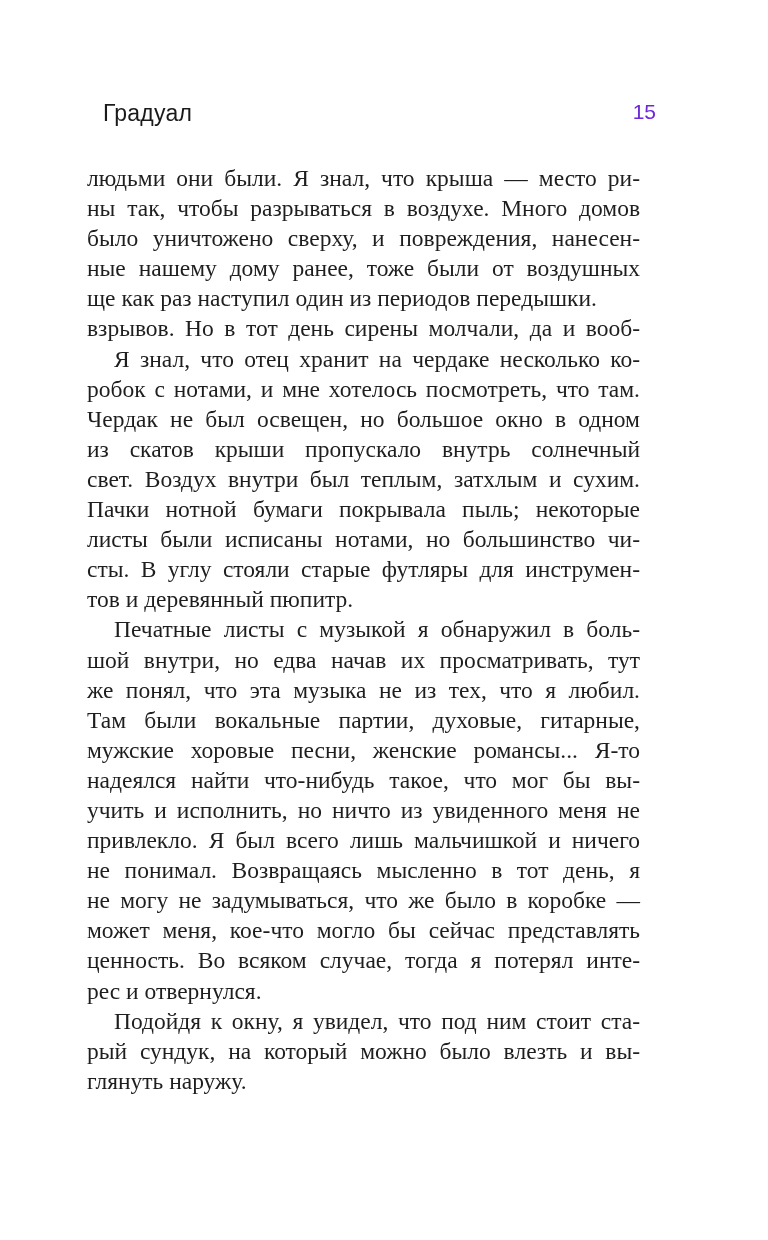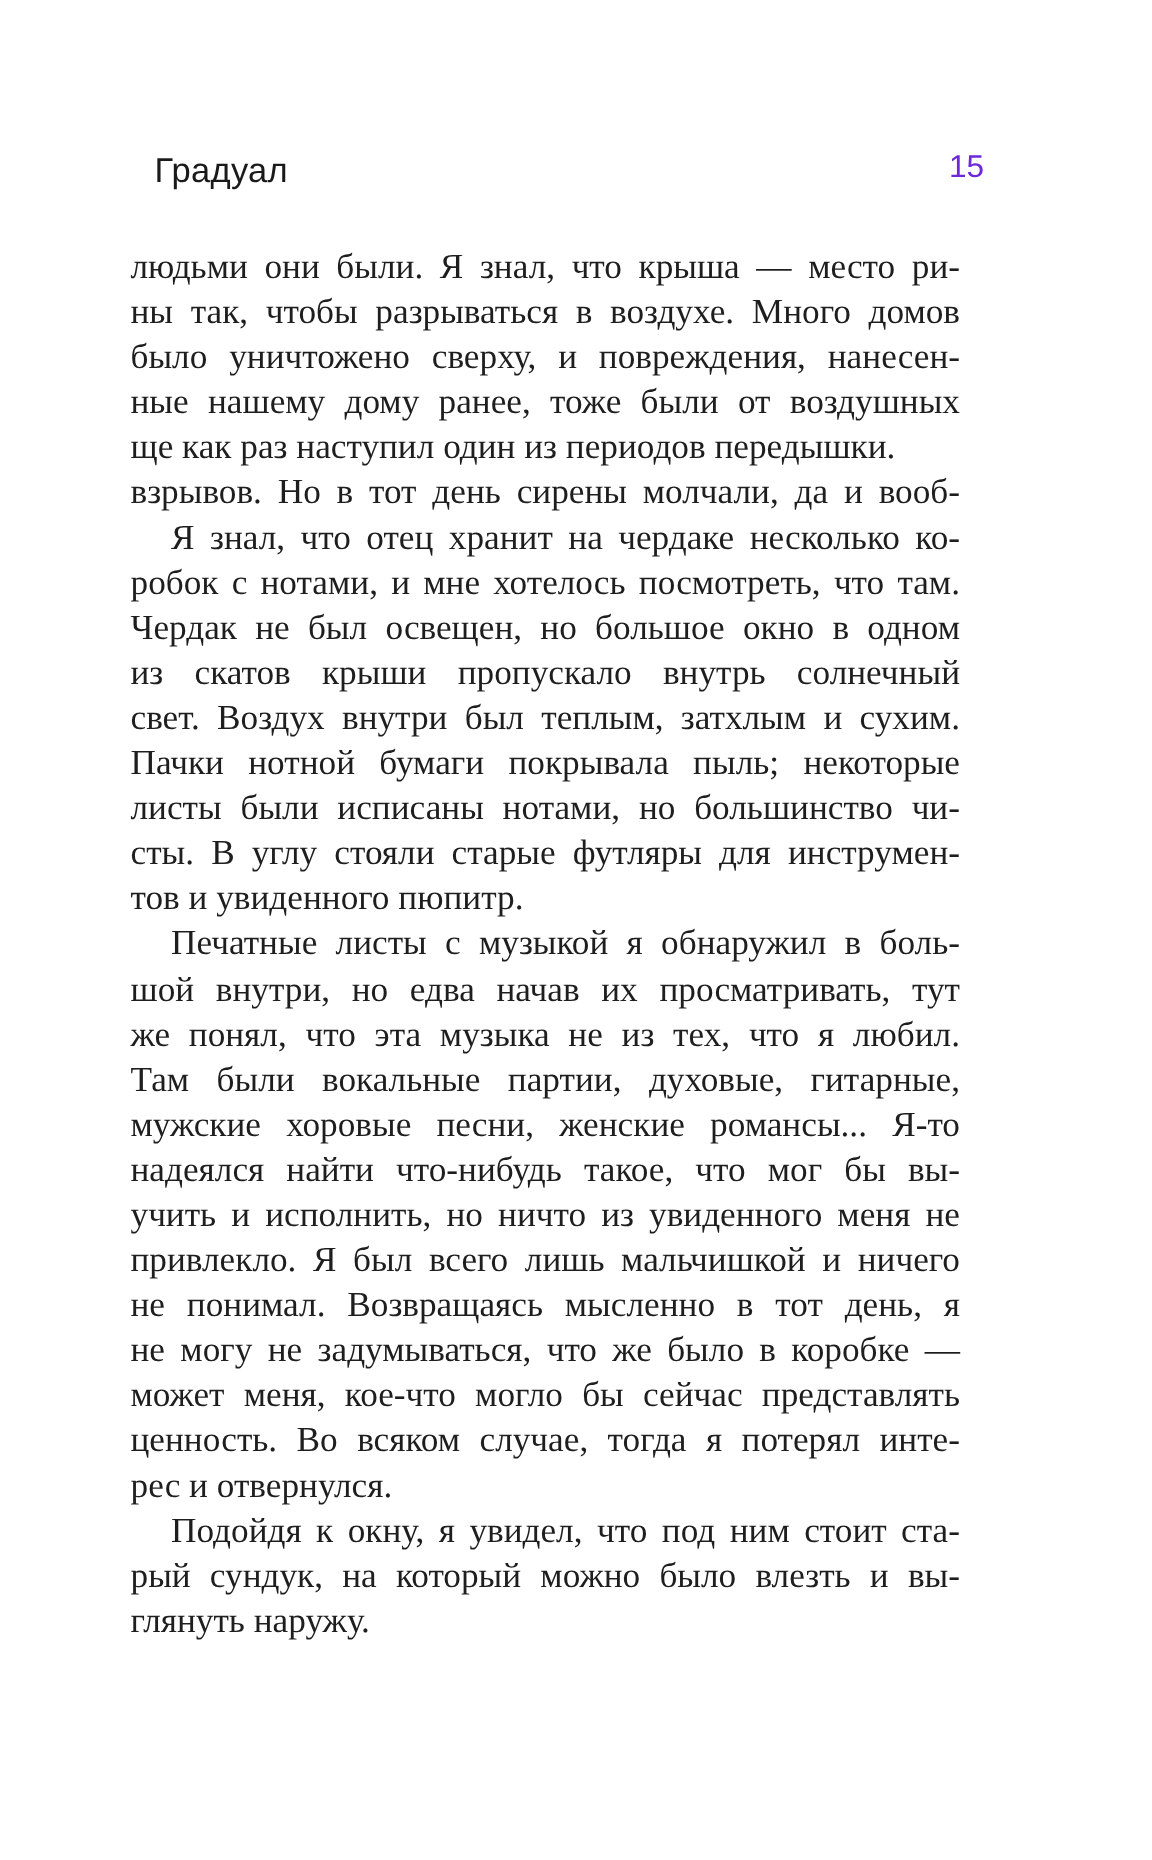--- a/index.html
+++ b/index.html
@@ -81,21 +81,21 @@
       </div>
       <div class="paragraph">
         <div class="line indent">Я знал, что отец хранит на чердаке несколько ко-</div>
         <div class="line">робок с нотами, и мне хотелось посмотреть, что там.</div>
         <div class="line">Чердак не был освещен, но большое окно в одном</div>
         <div class="line">из скатов крыши пропускало внутрь солнечный</div>
         <div class="line">свет. Воздух внутри был теплым, затхлым и сухим.</div>
         <div class="line">Пачки нотной бумаги покрывала пыль; некоторые</div>
         <div class="line">листы были исписаны нотами, но большинство чи-</div>
         <div class="line">сты. В углу стояли старые футляры для инструмен-</div>
-        <div class="line para-end">тов и увиденного пюпитр.</div>
+        <div class="line para-end">тов и деревянный пюпитр.</div>
       </div>
       <div class="paragraph">
         <div class="line indent">Печатные листы с музыкой я обнаружил в боль-</div>
         <div class="line">шой внутри, но едва начав их просматривать, тут</div>
         <div class="line">же понял, что эта музыка не из тех, что я любил.</div>
         <div class="line">Там были вокальные партии, духовые, гитарные,</div>
         <div class="line">мужские хоровые песни, женские романсы... Я-то</div>
         <div class="line">надеялся найти что-нибудь такое, что мог бы вы-</div>
         <div class="line">учить и исполнить, но ничто из увиденного меня не</div>
         <div class="line">привлекло. Я был всего лишь мальчишкой и ничего</div>

